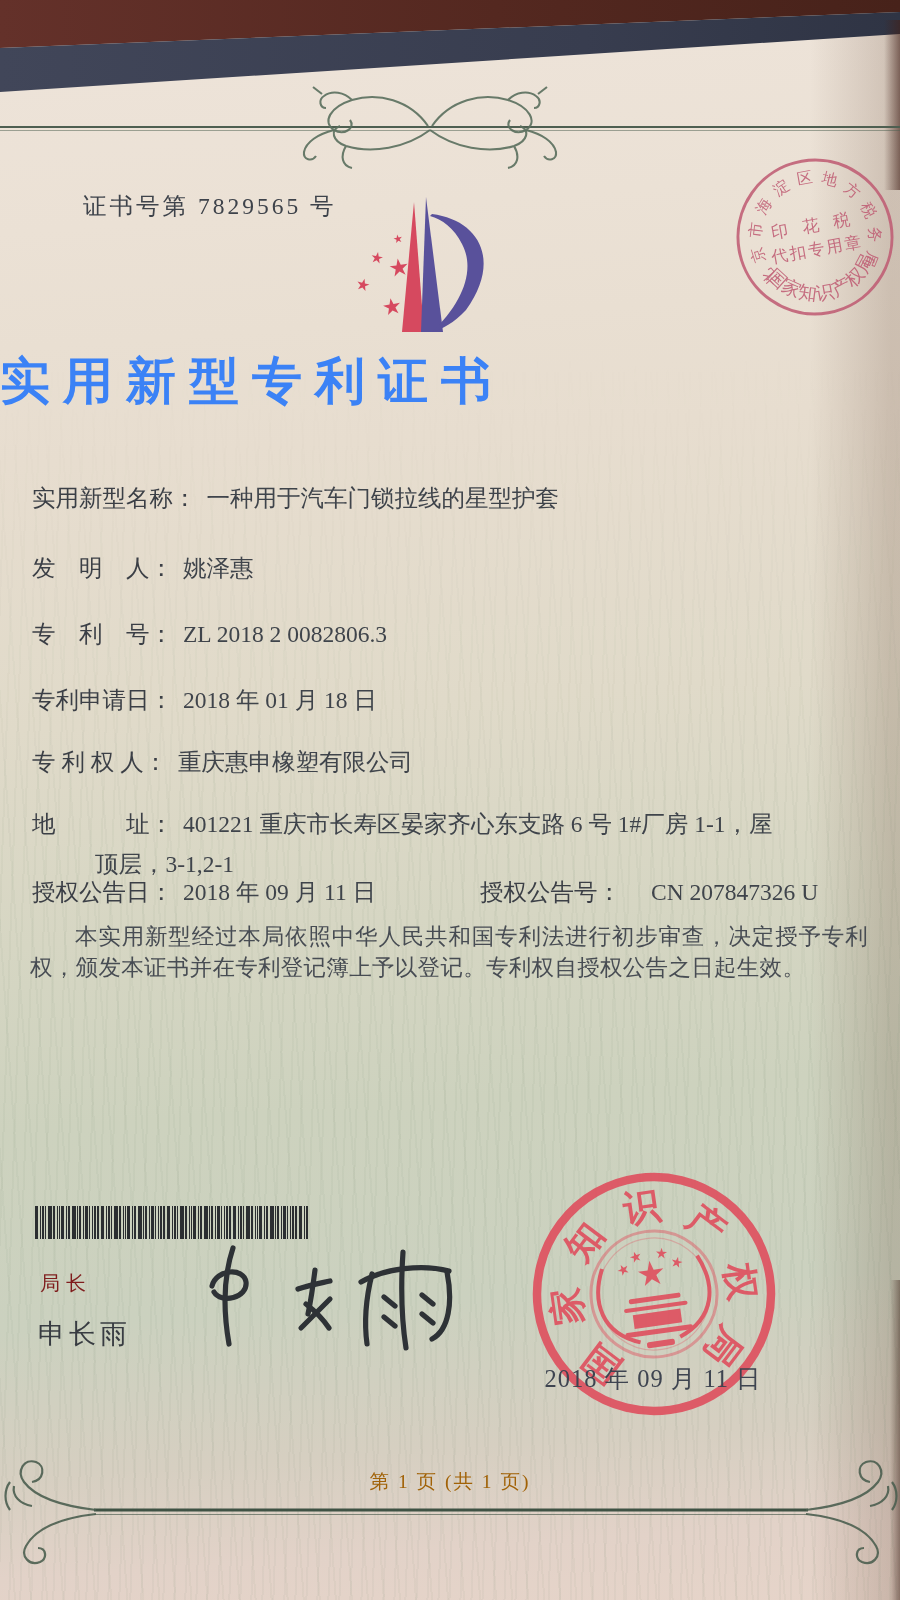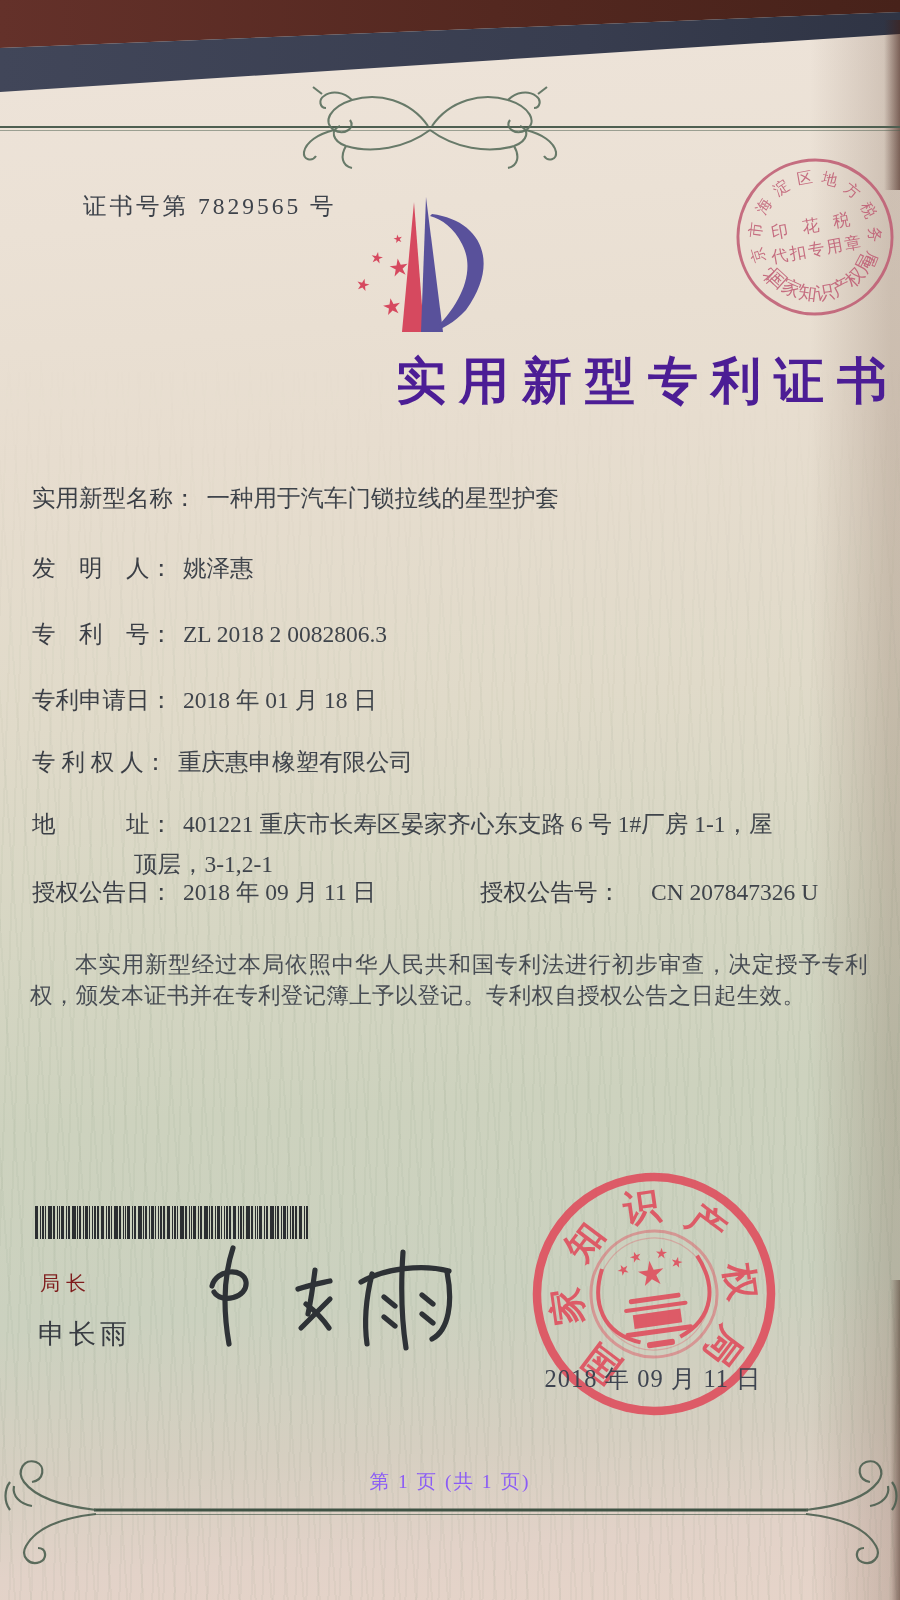--- a/index.html
+++ b/index.html
@@ -28,46 +28,46 @@
     background:linear-gradient(90deg,#64312a,#542820 55%,#47221a);}
   #band-navy{clip-path:polygon(0 48px,900px 12px,900px 34px,0 92px);
     background:linear-gradient(90deg,#414659,#383d4f 65%,#2f3444);}
   #edge-right-top{position:absolute;right:0;top:20px;width:16px;height:170px;
     background:linear-gradient(to left,rgba(66,32,24,.6),rgba(66,32,24,0));}
   #edge-right-bottom{position:absolute;right:0;top:1280px;width:10px;height:320px;
     background:linear-gradient(to left,rgba(56,30,20,.45),rgba(56,30,20,0));}
 
   .abs{position:absolute;}
   #cert-no{left:40px;top:190px;font-size:23.5px;letter-spacing:3px;color:#3e434b;margin-left:43px;}
-  #title{left:0;top:348px;width:100%;text-align:right;font-size:50px;font-weight:bold;
-    letter-spacing:13px;color:#4c1d95;}
+  #title{left:0;top:348px;width:100%;text-align:left;font-size:50px;font-weight:bold;
+    letter-spacing:13px;color:#3b82f6;}
 
   .row{left:32px;font-size:23.5px;color:#3f444b;white-space:nowrap;}
   .flabel{display:inline-block;min-width:136px;color:#3b3f46;}
   .fvalue{margin-left:10px;}
   #row-name{top:482px;} #row-inventor{top:552px;} #row-patno{top:618px;}
   #row-filing{top:684px;} #row-patentee{top:746px;} #row-address{top:808px;}
   #row-grant{top:876px;} 
-  #addr2{display:block;margin-left:102px;margin-top:8px;}
+  #addr2{display:block;margin-left:63px;margin-top:8px;}
   #grant-no-part{position:absolute;left:448px;top:0;white-space:nowrap;}
   #grant-no-part .flabel{min-width:0;margin-right:20px;}
 
-  #paras{left:30px;top:922px;width:838px;color:#474c53;margin-top:28px;}
+  #paras{left:30px;top:922px;width:838px;color:#474c53;}
   #paras p{margin:0 0 5px 0;font-size:22.5px;line-height:30.5px;text-indent:2em;
     letter-spacing:.3px;text-align:justify;}
 
   #barcode{left:35px;top:1206px;}
   #director-title{left:40px;top:1270px;font-size:20px;color:#7f1d1d;letter-spacing:6px;}
   #director-name{left:38px;top:1316px;font-size:27px;color:#383c42;letter-spacing:4px;}
   #signature{left:195px;top:1242px;}
   #seal{left:528px;top:1170px;}
   #seal-date{left:520px;top:1362px;width:266px;text-align:center;font-size:24.5px;
     color:#3e4450;letter-spacing:1px;}
   #page-footer{left:0;top:1468px;width:100%;text-align:center;font-size:19.5px;
-    color:#8b5cf6;letter-spacing:2px;}
+    color:#a16207;letter-spacing:2px;}
   svg{display:block;}
   #stamp-center-text text{font-family:"Liberation Serif","DejaVu Serif",serif;}
 </style>
 </head>
 <body>
 
 <div id="paper"></div>
 <div id="texture"></div>
 <div id="band-maroon" class="band"></div>
 <div id="band-navy" class="band"></div>

